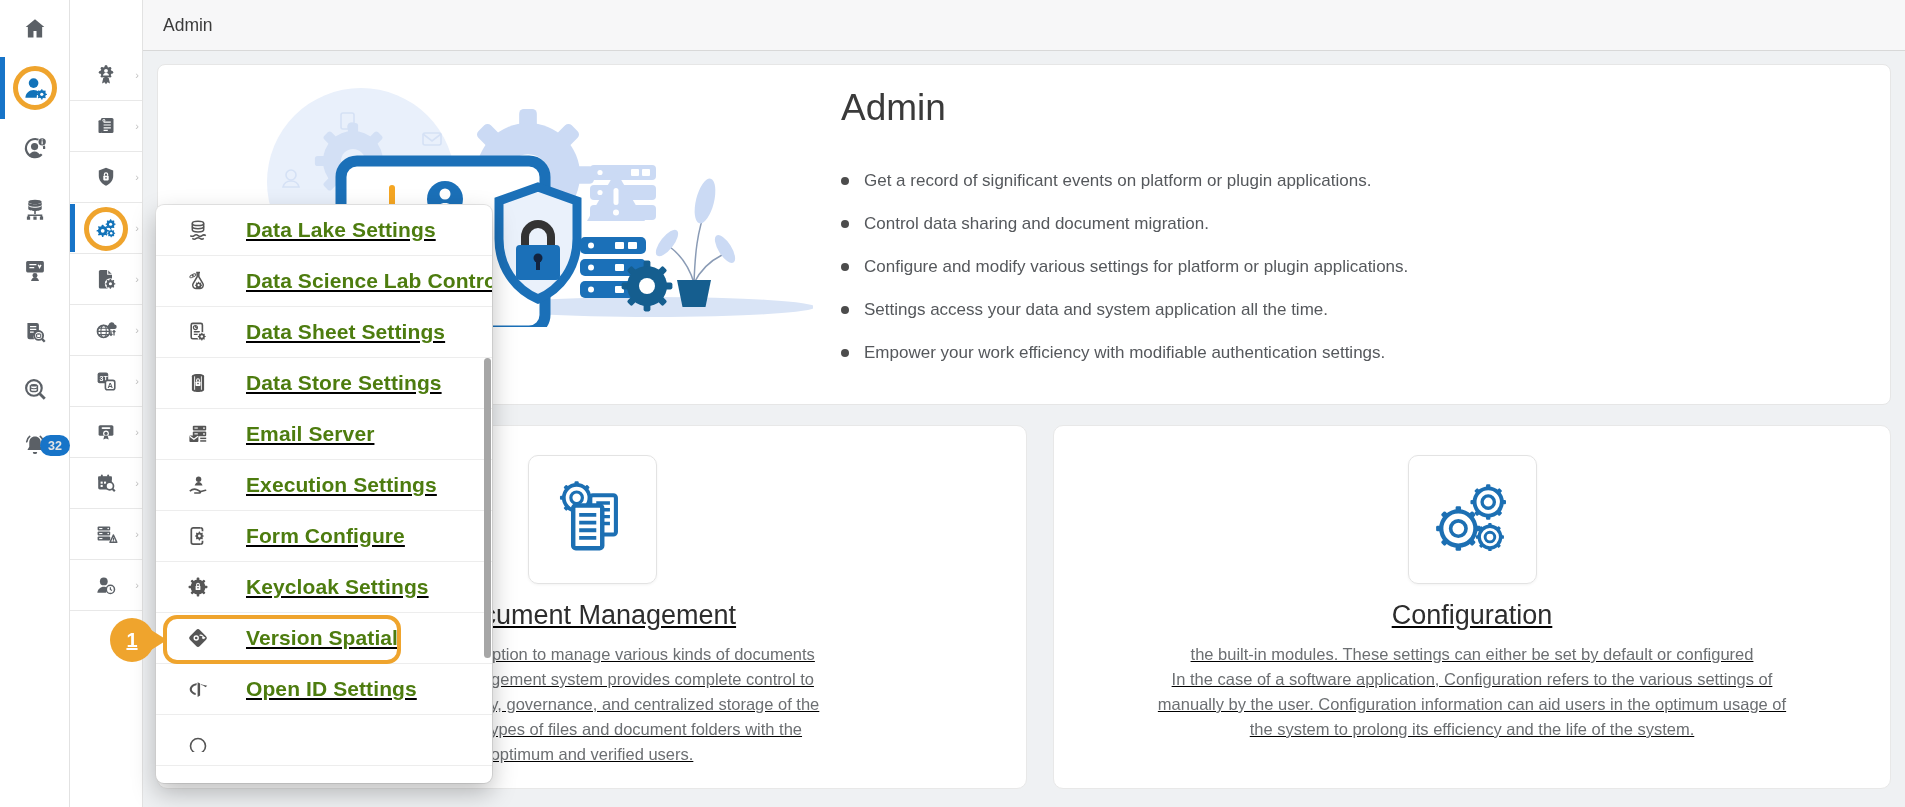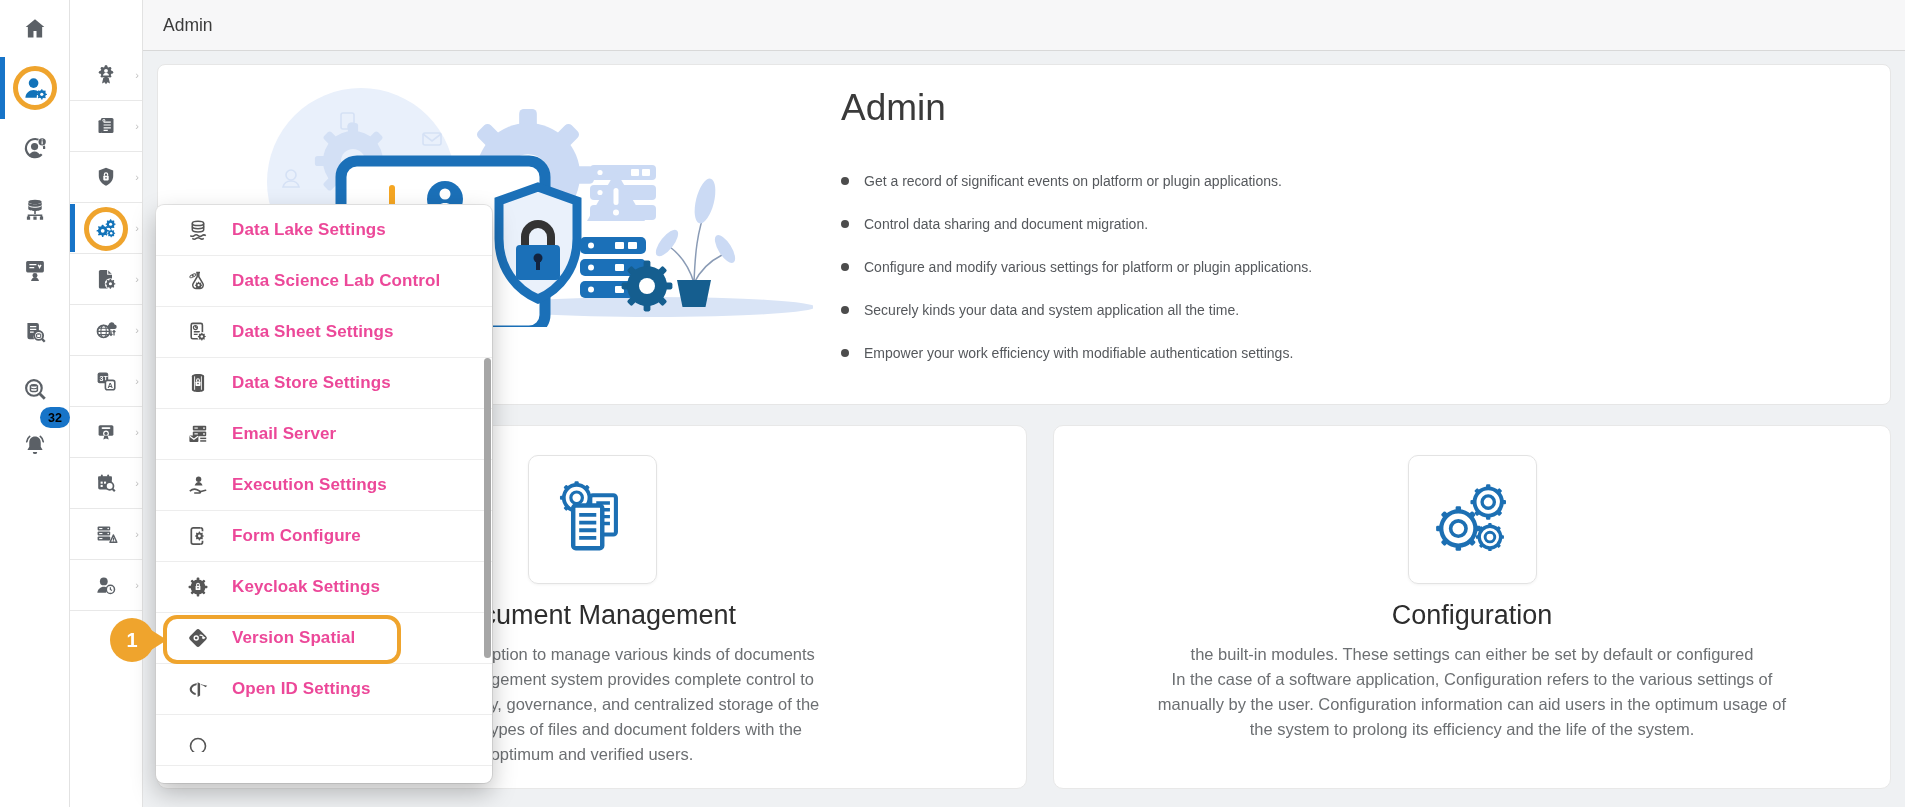--- a/index.html
+++ b/index.html
@@ -1,58 +1,58 @@
 <!DOCTYPE html>
 <html><head>
 <meta charset="utf-8">
 <style>
   html,body{margin:0;padding:0;background:#dfe1e4;}
   .stage{position:relative;width:1905px;height:807px;background:#EFF1F3;overflow:hidden;
          font-family:"Liberation Sans",sans-serif;-webkit-font-smoothing:antialiased;}
-  .abs{position:absolute;}
+  .abs{position:absolute;text-decoration:underline;}
   svg{display:block;}
 
   
   .topbar{left:143px;top:0;right:0;height:50px;background:#F7F7F8;border-bottom:1px solid #D8D8D8;}
   .topbar-title{position:absolute;left:20px;top:0;height:50px;line-height:50px;font-size:17.5px;color:#3B3B3B;}
   .burger-cell{left:70px;top:0;width:73px;height:50px;background:#F1F1F1;border-bottom:1px solid #D8D8D8;border-right:1px solid #D8D8D8;box-sizing:border-box;display:flex;align-items:center;justify-content:center;cursor:pointer;}
 
   
   .col1{left:0;top:0;width:70px;height:807px;background:#fff;border-right:1px solid #E2E2E2;box-sizing:border-box;z-index:6;}
   .col2{left:70px;top:0;width:73px;height:807px;background:#fff;border-right:1px solid #E2E2E2;box-sizing:border-box;z-index:5;}
   .s1item{position:absolute;left:0;width:70px;height:44px;display:flex;align-items:center;justify-content:center;color:#5B6066;cursor:pointer;}
   .s2item{position:absolute;left:0;width:72px;height:51px;display:flex;align-items:center;justify-content:center;color:#5B6066;border-bottom:1px solid #E8E8E8;box-sizing:border-box;cursor:pointer;}
   .s2caret{position:absolute;right:3px;top:50%;transform:translateY(-50%);font-size:11px;color:#C2C2C2;}
   .ring{position:absolute;width:44px;height:44px;border:5px solid #EFA42D;border-radius:50%;box-sizing:border-box;pointer-events:none;}
   .activebar{position:absolute;width:5px;background:#1774C8;z-index:7;}
-  .countbadge{position:absolute;left:40px;top:407px;width:30px;height:21px;background:#1774C8;border-radius:11px;color:#000000;
+  .countbadge{position:absolute;left:40px;top:435px;width:30px;height:21px;background:#1774C8;border-radius:11px;color:#e5e5e5;
       font-size:12.5px;font-weight:bold;display:flex;align-items:center;justify-content:center;z-index:8;}
 
   
   .hero{left:157px;top:64px;width:1734px;height:341px;background:#fff;border:1px solid #E6E6E6;border-radius:8px;box-sizing:border-box;z-index:2;}
   .hero-illu{position:absolute;left:95px;top:10px;}
   .hero-title{position:absolute;left:683px;top:22px;font-size:37px;color:#3A3A3A;}
   .hero-bullets{position:absolute;left:683px;top:94px;list-style:none;margin:0;padding:0;}
-  .hero-bullets li{height:43px;display:flex;align-items:center;font-size:14px;color:#55585C;}
+  .hero-bullets li{height:43px;display:flex;align-items:center;font-size:17px;color:#55585C;}
   .hero-bullets li::before{content:"";width:8px;height:8px;border-radius:50%;background:#4C4C4C;margin-right:15px;flex:0 0 auto;}
 
   
   .card{top:425px;height:364px;background:#fff;border:1px solid #E8E8E8;border-radius:10px;box-sizing:border-box;text-align:center;z-index:2;cursor:pointer;}
   .card0{left:157px;width:870px;}
   .card1{left:1053px;width:838px;}
   .tile{width:127px;height:127px;margin:29px auto 0;border:1px solid #E3E3E3;border-radius:10px;display:flex;align-items:center;justify-content:center;color:#1C6FB3;box-shadow:0 1px 3px rgba(0,0,0,.05);}
   .card-title{margin-top:16px;font-size:27px;color:#2D2D2D;}
   .card-desc{margin-top:11px;font-size:16.5px;line-height:25px;color:#6C6F72;}
 
   
   .menu{left:156px;top:205px;width:336px;height:578px;background:#fff;border-radius:8px;z-index:20;overflow:hidden;
         box-shadow:0 10px 24px rgba(0,0,0,.25),0 0 0 1px #E9E9E9;}
   .mrow{height:51px;display:flex;align-items:center;padding-left:30px;border-bottom:1px solid #EDEDED;box-sizing:border-box;cursor:pointer;}
   .mrow .mi-icon{width:24px;height:24px;color:#555;flex:0 0 auto;}
-  .mrow .mlabel{margin-left:22px;font-size:17px;font-weight:bold;color:#ec4899;letter-spacing:.1px;white-space:nowrap;}
+  .mrow .mlabel{margin-left:36px;font-size:21px;font-weight:bold;color:#4d7c0f;letter-spacing:.1px;white-space:nowrap;}
   .mrow .mcaret{margin-left:auto;margin-right:32px;color:#1774C8;font-size:11px;}
   .mthumb{position:absolute;right:1px;top:153px;width:7px;height:300px;background:#A6A6A6;border-radius:4px;cursor:grab;}
   .khl{position:absolute;left:7px;top:410px;width:238px;height:49px;border:4px solid #EFA42D;border-radius:14px;box-sizing:border-box;pointer-events:none;z-index:22;}
   .stepbadge{left:110px;top:618px;width:44px;height:44px;background:#EFA42D;border-radius:50%;color:#fff;font-size:20px;font-weight:bold;
      display:flex;align-items:center;justify-content:center;z-index:30;}
   .steppointer{left:148px;top:628px;width:0;height:0;border-top:12px solid transparent;border-bottom:12px solid transparent;border-left:19px solid #EFA42D;z-index:30;}
 </style>
 </head>
 <body>
 
@@ -165,21 +165,21 @@
           <ellipse cx="414" cy="168" rx="6.5" ry="16" transform="rotate(38 414 168)" fill="#CBDAF4"></ellipse>
           <ellipse cx="472" cy="174" rx="6.5" ry="16" transform="rotate(-32 472 174)" fill="#CBDAF4"></ellipse>
           <path d="M424 205h34l-5.5 27h-23z" fill="#155E8F"></path>
         </svg>
       </div>
     <div class="hero-title">Admin</div>
     <ul class="hero-bullets" id="heroBullets">
         <li>Get a record of significant events on platform or plugin applications.</li>
         <li>Control data sharing and document migration.</li>
         <li>Configure and modify various settings for platform or plugin applications.</li>
-        <li>Securely kinds your data and system application all the time.</li>
+        <li>Settings access your data and system application all the time.</li>
         <li>Empower your work efficiency with modifiable authentication settings.</li>
       </ul>
   </div>
 
   <div id="cardsHost">
       <div class="abs card card0">
         <div class="tile">
           <span>
             <svg width="82" height="82" viewBox="0 0 48 48" fill="currentColor" xmlns="http://www.w3.org/2000/svg">
               <g fill="currentColor">

